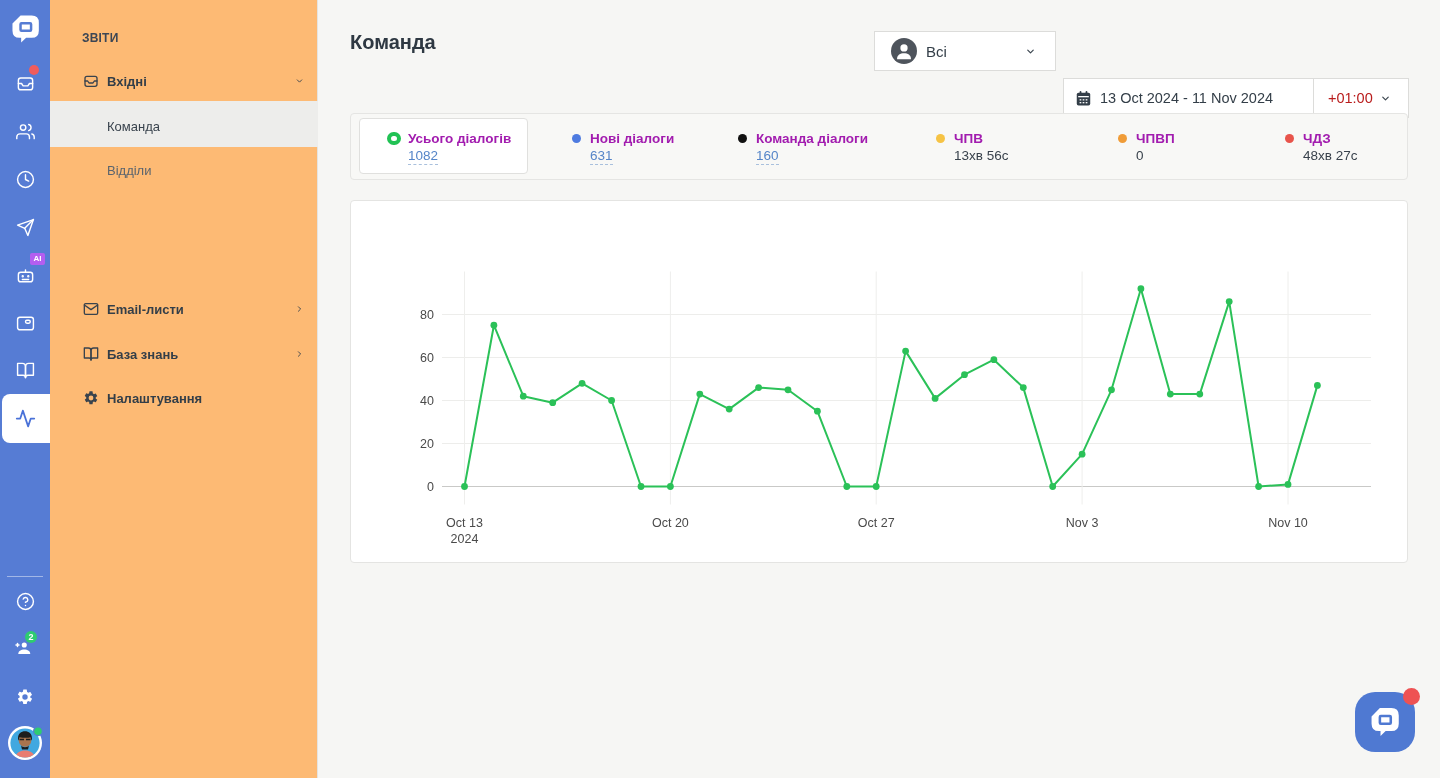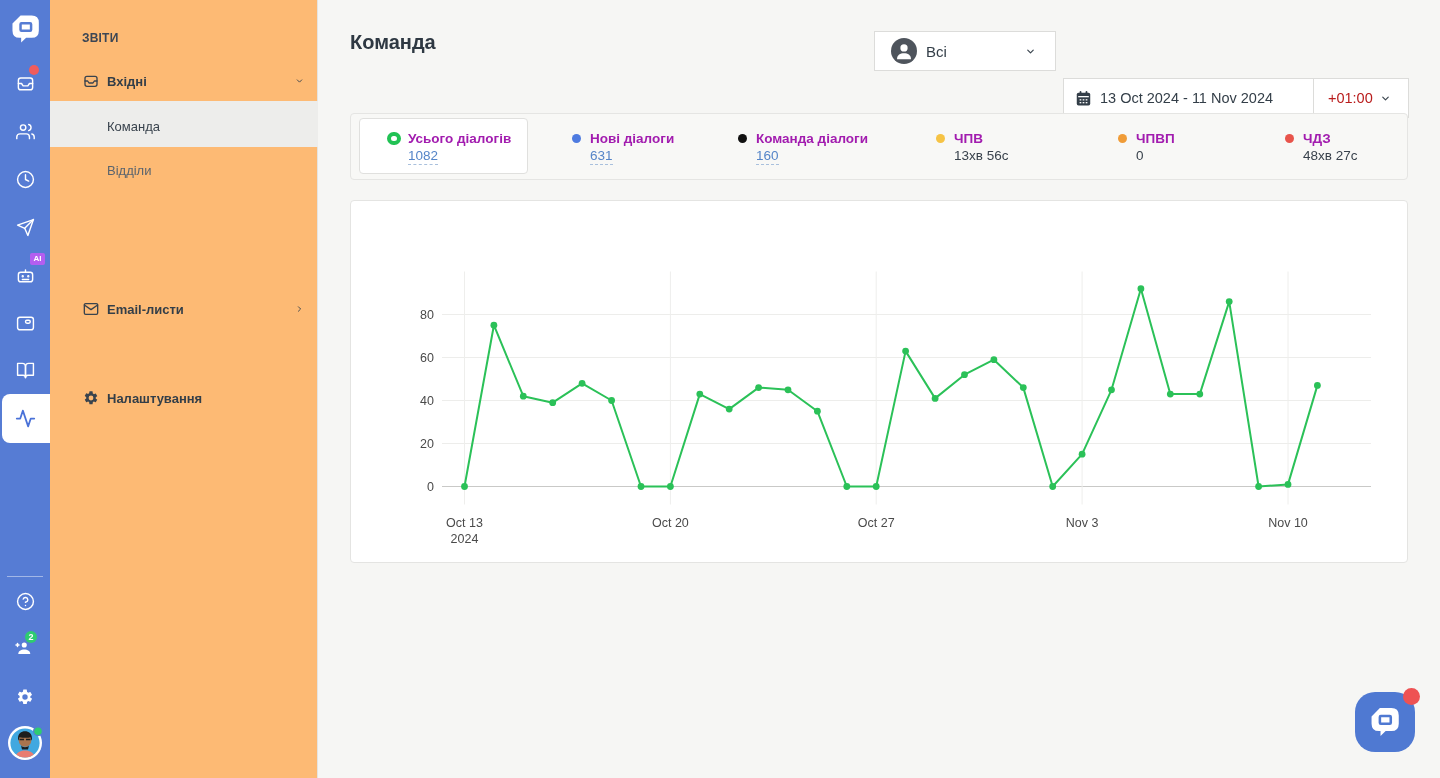--- a/index.html
+++ b/index.html
@@ -186,20 +186,30 @@
     </div>
   <div class="navrow" style="top:147px;">
       <span class="txt">Відділи</span>
     </div>
   <div class="navrow" style="top:286px;">
     <svg class="nicon" viewBox="0 0 24 24" fill="none" stroke="#39434d" stroke-width="2" stroke-linecap="round" stroke-linejoin="round">
       <rect x="2" y="4" width="20" height="16" rx="2"></rect>
         <polyline points="22,6 12,13 2,6"></polyline>
     </svg>
     <span class="txt b">Email-листи</span>
+    <svg class="chev" viewBox="0 0 24 24" fill="none" stroke="#39434d" stroke-width="2.4" stroke-linecap="round" stroke-linejoin="round">
+        <polyline points="9 6 15 12 9 18"></polyline>
+      </svg>
+  </div>
+  <div class="navrow" style="top:332px; height:44px;">
+    <svg class="nicon" viewBox="0 0 24 24" fill="none" stroke="#39434d" stroke-width="2" stroke-linecap="round" stroke-linejoin="round">
+      <path d="M2 3h6a4 4 0 0 1 4 4v14a3 3 0 0 0-3-3H2z"></path>
+      <path d="M22 3h-6a4 4 0 0 0-4 4v14a3 3 0 0 1 3-3h7z"></path>
+    </svg>
+    <span class="txt b">База знань</span>
     <svg class="chev" viewBox="0 0 24 24" fill="none" stroke="#39434d" stroke-width="2.4" stroke-linecap="round" stroke-linejoin="round">
         <polyline points="9 6 15 12 9 18"></polyline>
       </svg>
   </div>
   <div class="navrow" style="top:376px; height:44px;">
     <svg class="nicon" viewBox="0 0 24 24" fill="#39434d">
       <path d="M19.14 12.94a7 7 0 0 0 0-1.88l2.03-1.58a.5.5 0 0 0 .12-.64l-1.92-3.32a.5.5 0 0 0-.61-.22l-2.39.96a7.3 7.3 0 0 0-1.62-.94l-.36-2.54A.5.5 0 0 0 13.9 2h-3.8a.5.5 0 0 0-.49.42l-.36 2.54c-.59.24-1.13.56-1.62.94l-2.39-.96a.5.5 0 0 0-.61.22L2.71 8.48a.5.5 0 0 0 .12.64l2.03 1.58a7 7 0 0 0 0 1.88l-2.03 1.58a.5.5 0 0 0-.12.64l1.92 3.32c.14.24.42.34.61.22l2.39-.96c.49.38 1.03.7 1.62.94l.36 2.54c.04.24.25.42.49.42h3.8c.24 0 .45-.18.49-.42l.36-2.54a7.3 7.3 0 0 0 1.62-.94l2.39.96c.24.1.5 0 .61-.22l1.92-3.32a.5.5 0 0 0-.12-.64zM12 15.6A3.6 3.6 0 1 1 12 8.4a3.6 3.6 0 0 1 0 7.2z"></path>
     </svg>
     <span class="txt b">Налаштування</span>
   </div>

